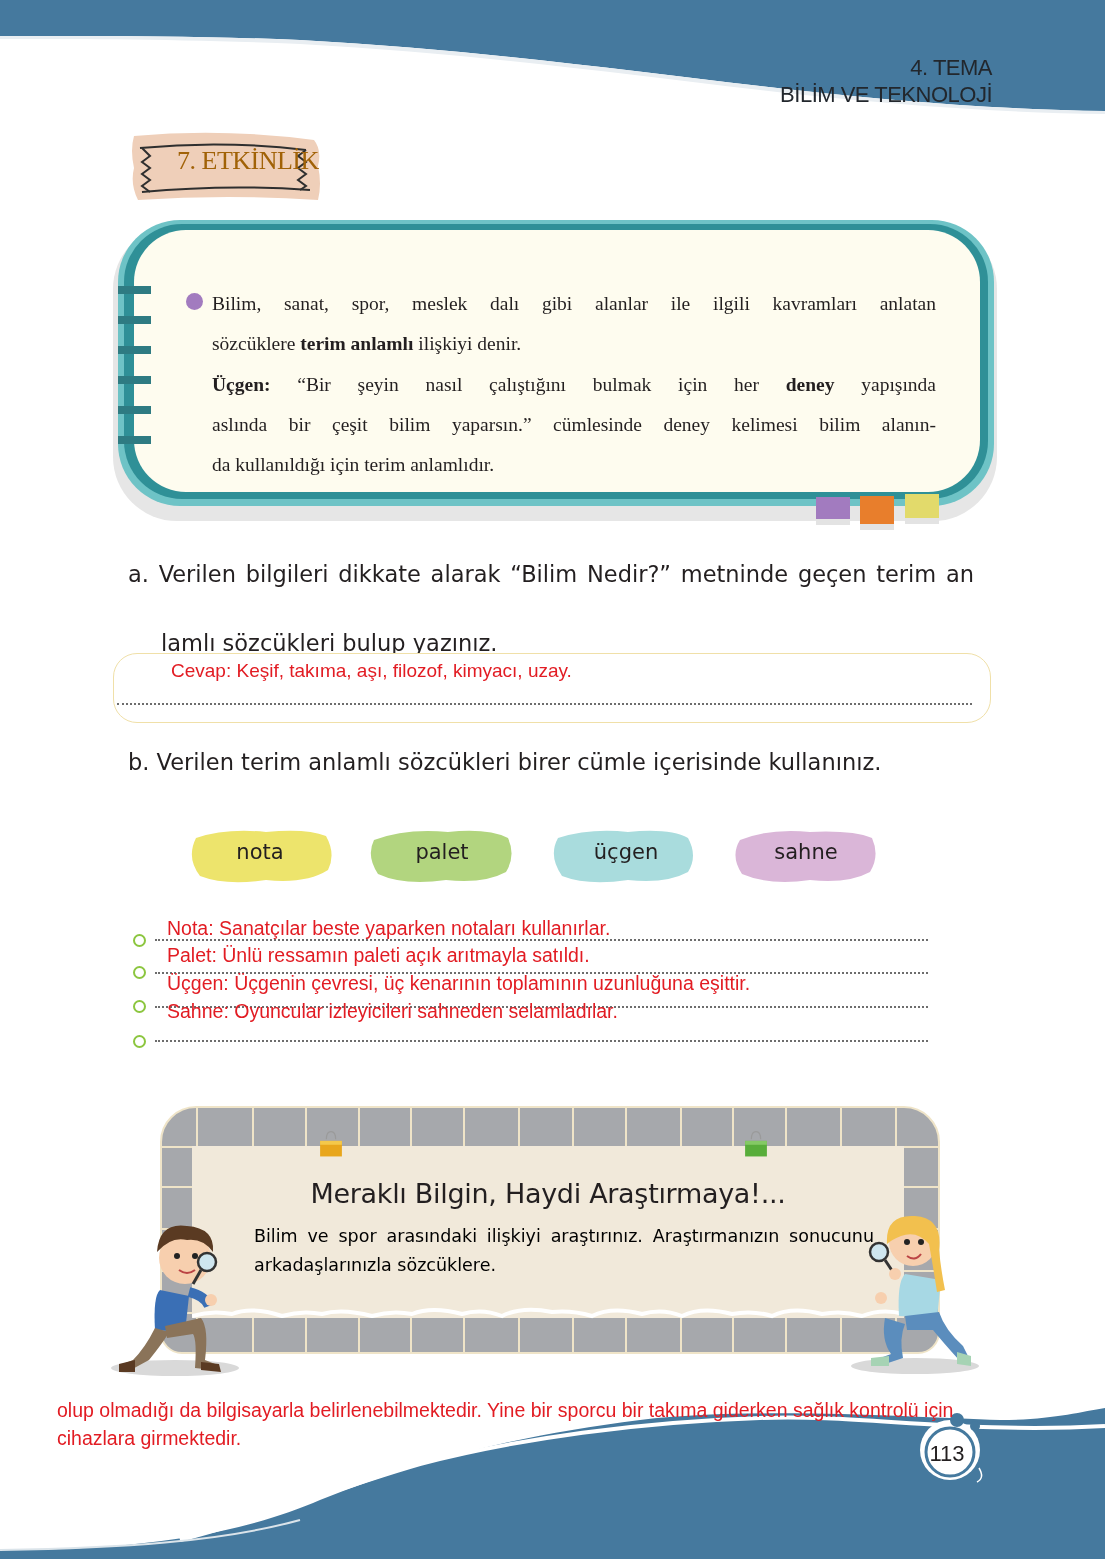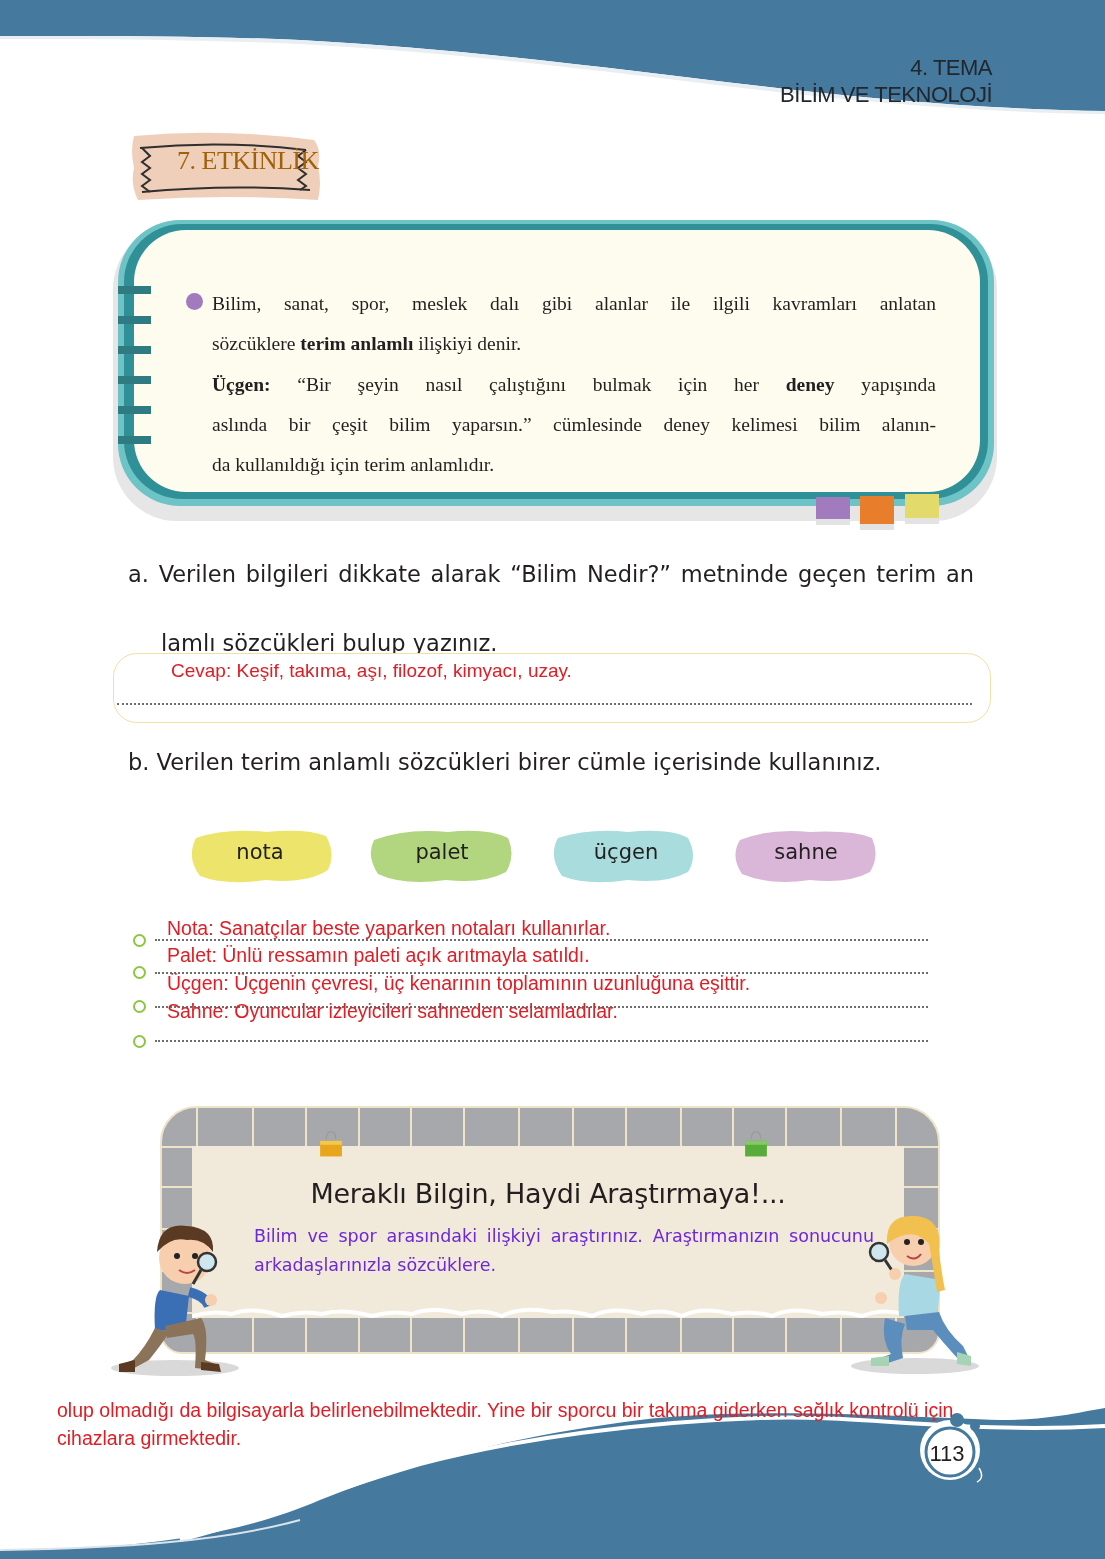--- a/index.html
+++ b/index.html
@@ -53,21 +53,21 @@
   .b-answer { left: 167px; font-family: "Liberation Sans", sans-serif; font-size: 19.5px; color: #e21c23; white-space: nowrap; }
 
   
   .board-frame { left: 160px; top: 1106px; width: 780px; height: 248px; background: #a6a8ac; border-radius: 36px 36px 22px 22px; border: 2px solid #efe4c8; }
   .board-grid-v { width: 2px; background: #efe4c8; top: 1108px; height: 244px; }
   .board-grid-h { height: 2px; background: #efe4c8; left: 162px; width: 776px; }
   .board-paper { left: 192px; top: 1146px; width: 712px; height: 172px; background: #f1e9da; }
   .board-tear { left: 192px; top: 1300px; width: 712px; height: 26px; }
   .clip { width: 32px; height: 28px; }
   .board-title { left: 192px; top: 1178px; width: 712px; text-align: center; font-family: "DejaVu Sans", sans-serif; font-size: 27px; color: #231f20; letter-spacing: -0.3px; }
-  .board-text { left: 254px; top: 1222px; width: 620px; font-family: "DejaVu Sans", sans-serif; font-size: 17.5px; line-height: 29px; color: #6d28d9; }
+  .board-text { left: 254px; top: 1222px; width: 620px; font-family: "DejaVu Sans", sans-serif; font-size: 17.5px; line-height: 29px; color: #000000; }
   .board-text .line { display: block; white-space: nowrap; text-align: justify; text-align-last: justify; }
   .board-text .line.last { text-align-last: left; }
 
   .character { width: 140px; height: 180px; }
 
   
   .footer-wave { left: 0; top: 1390px; width: 1105px; height: 169px; }
   .final-answer { left: 57px; top: 1396px; width: 1000px; font-family: "Liberation Sans", sans-serif; font-size: 19.5px; line-height: 28px; color: #e21c23; }
   .final-answer .line { display: block; white-space: nowrap; }
   .page-num { left: 921px; top: 1435px; width: 52px; height: 38px; text-align: center; font-family: "Liberation Sans", sans-serif; font-size: 22px; color: #231f20; line-height: 38px; }

